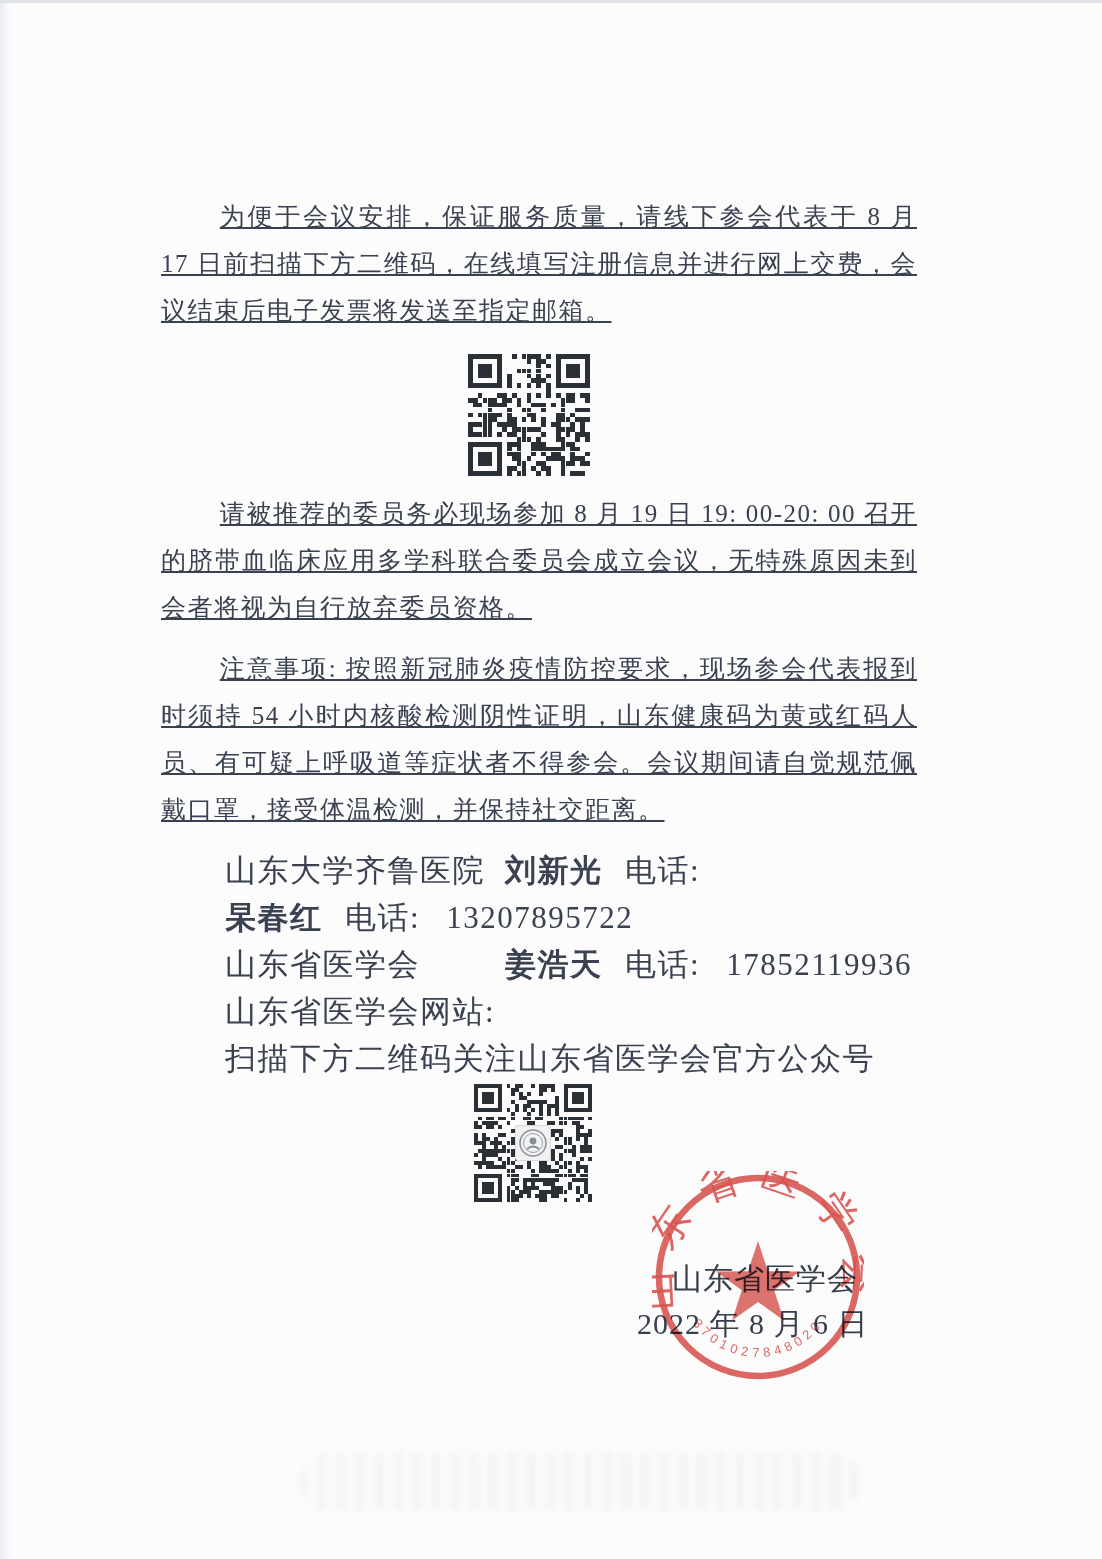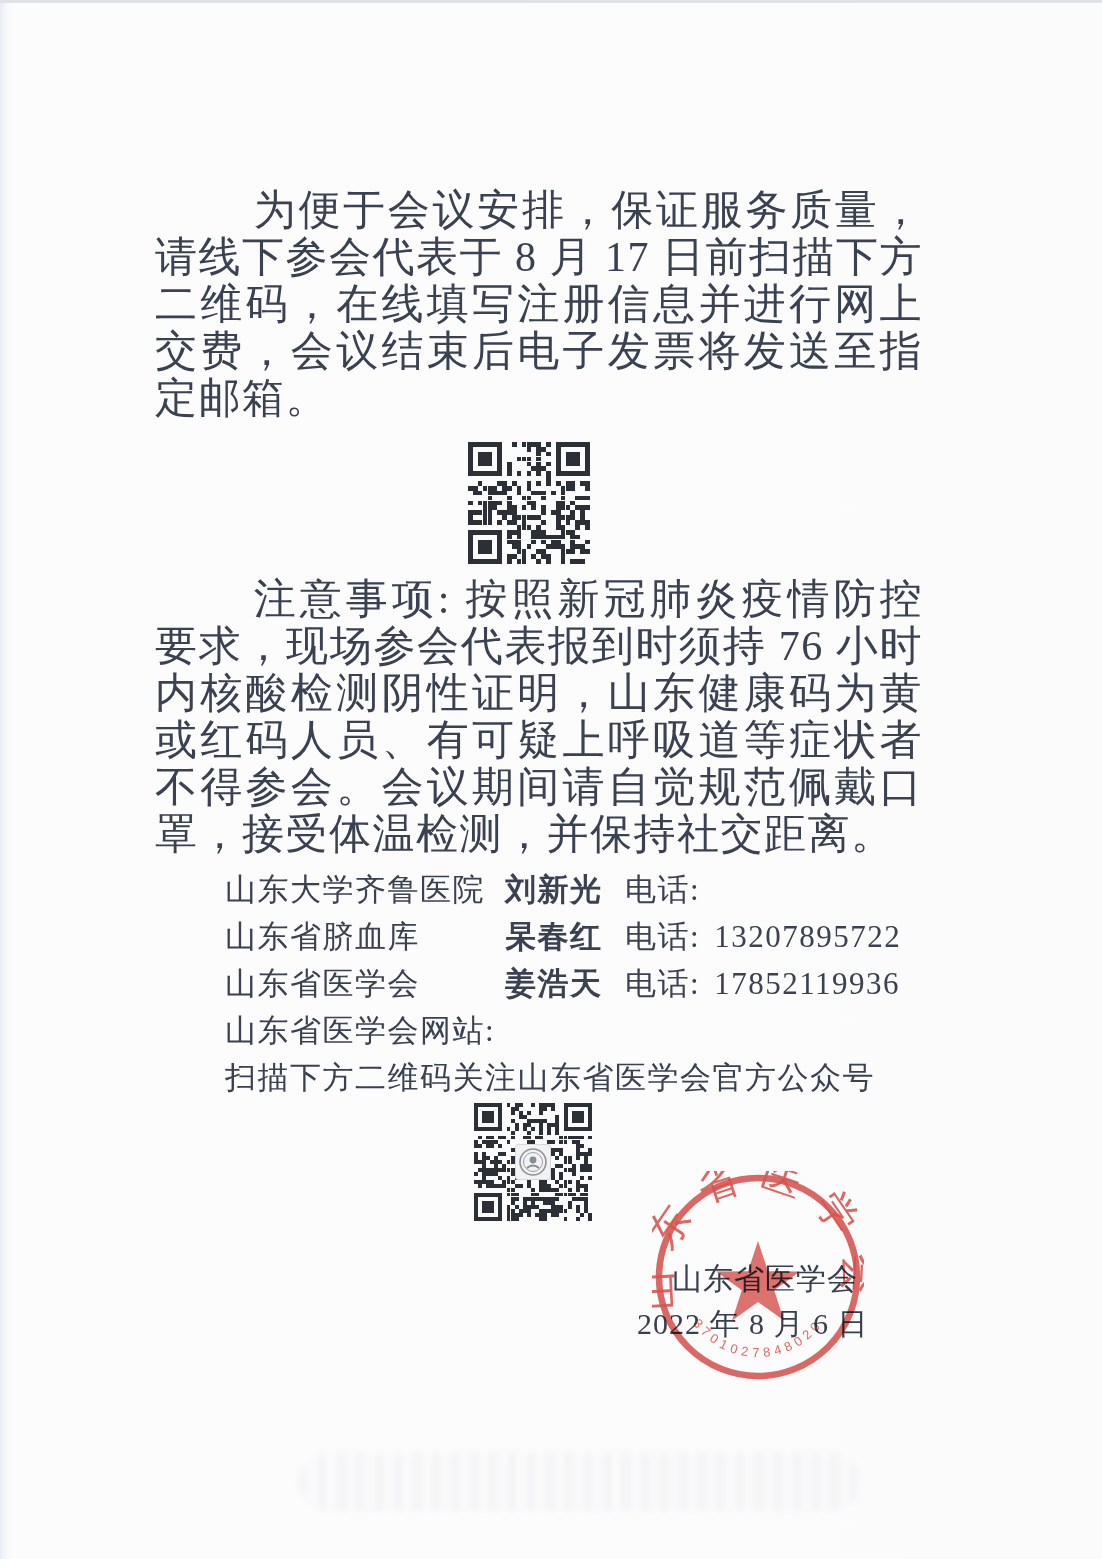--- a/index.html
+++ b/index.html
@@ -11,43 +11,44 @@
   .page{
     position:relative;width:1102px;height:1559px;overflow:hidden;
     background:linear-gradient(90deg,#e9edf3 0px,#f7f8fa 7px,#fcfcfd 14px,#fbfbfc 100%);
     border-top:3px solid #dfe2e7;
     color:#3a4150;
   }
   .content{
     position:absolute;left:147px;top:176px;width:784px;
   }
   p.para{
-    margin:8px;
-    font-size:42px;line-height:47px;
+    margin:14px;
+    font-size:25px;line-height:47px;
     letter-spacing:1.5px;
     text-align:justify;
     text-indent:2.35em;
     color:#3a4150;
+    text-decoration:underline;
   }
   .qr-row{display:flex;justify-content:center;}
   .qr-row.first{margin:20px 0 12px;transform:translateX(-10px);}
   .qr-row.second{margin:2px 0 0;transform:translateX(-6px);}
   .qr-frame{position:relative;line-height:0;}
   .qr-logo{
     position:absolute;left:50%;top:50%;transform:translate(-50%,-50%);
     width:36px;height:36px;background:#f2f2f2;border-radius:4px;
     display:flex;align-items:center;justify-content:center;
     box-shadow:0 0 0 1px #d9d9d9 inset;
   }
   .qr-logo svg{width:30px;height:30px;}
   .contacts{margin-top:4px;padding-left:78px;font-size:31px;line-height:47px;letter-spacing:1.5px;}
   .contact-row{display:flex;}
   .c-org{width:280px;}
   .c-name{width:120px;font-weight:bold;}
-  .c-phone-label{margin-right:14px;}
+  .c-phone-label{margin-right:26px;}
   .web-line{display:flex;align-items:center;}
   .url{
     font-family:"Liberation Serif","DejaVu Serif",serif;
     letter-spacing:2px;
     border-bottom:2px solid #3a4150;
     color:#3a4150;text-decoration:none;
     line-height:38px;display:inline-block;
   }
   .sig-org{
     position:absolute;left:672px;top:1256px;
@@ -304,32 +305,32 @@
             <rect x="87.84" y="0" width="34.16" height="34.16" fill="#2b2f36"></rect>
             <rect x="92.72" y="4.88" width="24.4" height="24.4" fill="#fbfbfc"></rect>
             <rect x="97.6" y="9.76" width="14.64" height="14.64" fill="#2b2f36"></rect>
             <rect x="0" y="87.84" width="34.16" height="34.16" fill="#2b2f36"></rect>
             <rect x="4.88" y="92.72" width="24.4" height="24.4" fill="#fbfbfc"></rect>
             <rect x="9.76" y="97.6" width="14.64" height="14.64" fill="#2b2f36"></rect>
           </svg>
       </div>
     </div>
 
-
-    <p class="para">注意事项: 按照新冠肺炎疫情防控要求，现场参会代表报到时须持 76 小时内核酸检测阴性证明，山东健康码为黄或红码人员、有可疑上呼吸道等症状者不得参会。会议期间请自觉规范佩戴口罩，接受体温检测，并保持社交距离。</p>
+    <p class="para">请被推荐的委员务必现场参加 8 月 19 日 19: 00-20: 00 召开的脐带血临床应用多学科联合委员会成立会议，无特殊原因未到会者将视为自行放弃委员资格。</p>
+
+    <p class="para">注意事项: 按照新冠肺炎疫情防控要求，现场参会代表报到时须持 54 小时内核酸检测阴性证明，山东健康码为黄或红码人员、有可疑上呼吸道等症状者不得参会。会议期间请自觉规范佩戴口罩，接受体温检测，并保持社交距离。</p>
 
     <div class="contacts">
 
       <div class="contact-row">
         <span class="c-org">山东大学齐鲁医院</span>
         <span class="c-name">刘新光</span>
         <span class="c-phone-label">电话:</span>
       </div>
       <div class="contact-row">
-        <span class="c-org">山东省脐血库</span>
         <span class="c-name">杲春红</span>
         <span class="c-phone-label">电话:</span>
         <span class="c-phone">13207895722</span>
       </div>
       <div class="contact-row">
         <span class="c-org">山东省医学会</span>
         <span class="c-name">姜浩天</span>
         <span class="c-phone-label">电话:</span>
         <span class="c-phone">17852119936</span>
       </div>

